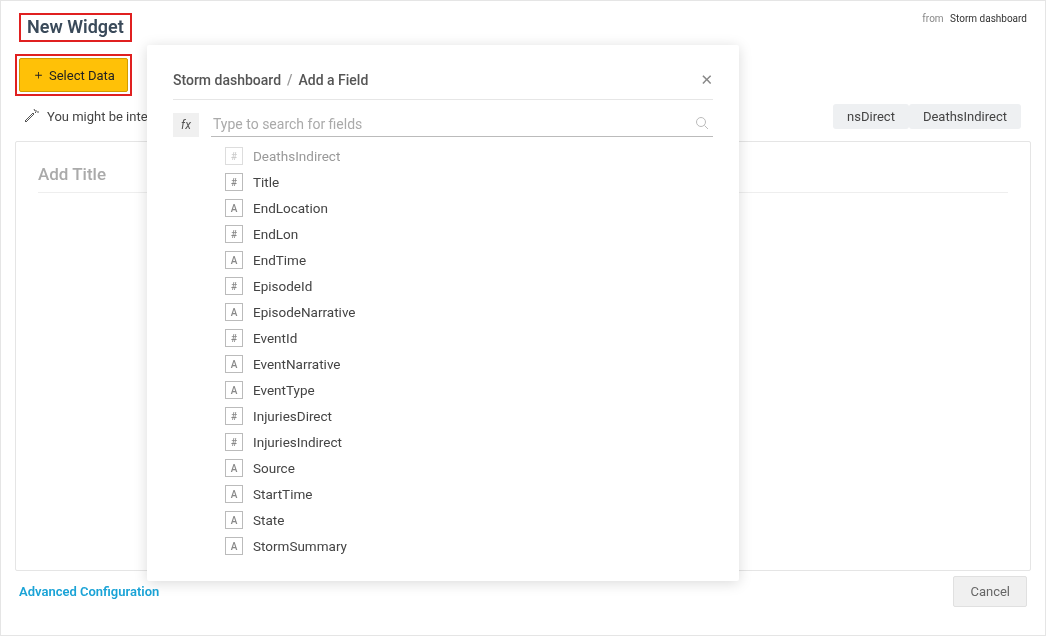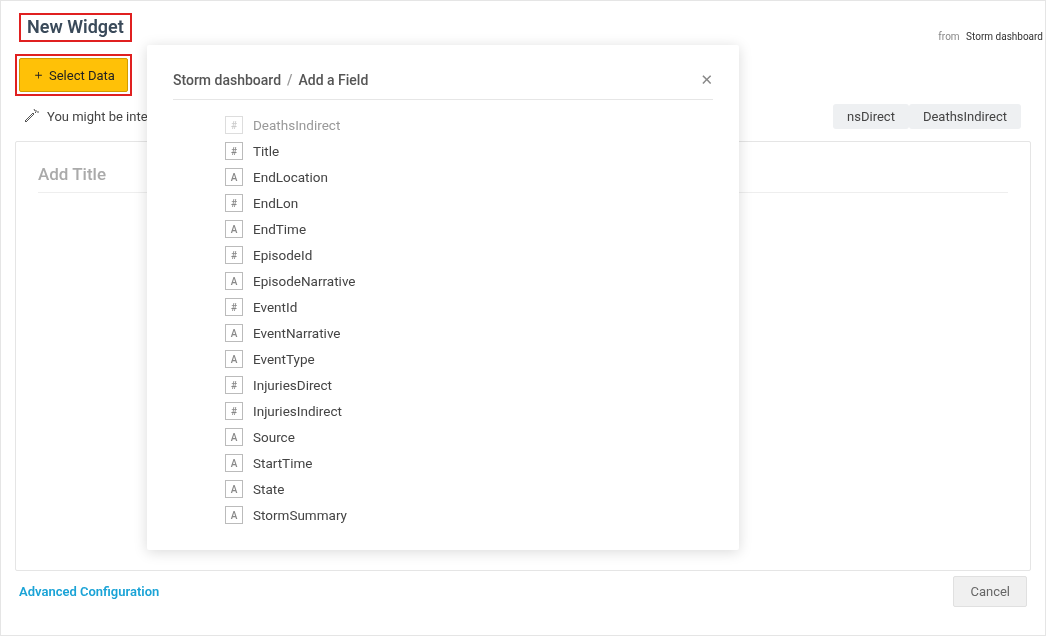--- a/index.html
+++ b/index.html
@@ -1,18 +1,18 @@
 <!DOCTYPE html>
 <html><head>
 <meta charset="utf-8">
 <style>
   * { box-sizing: border-box; margin: 0; padding: 0; font-family: -apple-system, BlinkMacSystemFont, "Segoe UI", Roboto, Helvetica, Arial, sans-serif; }
   body { background: #fff; width: 1046px; height: 636px; position: relative; border: 1px solid #e5e5e5; overflow: hidden; }
   
-  .header { display: flex; align-items: flex-end; justify-content: space-between; padding: 12px 2px 0 18px; }
+  .header { display: flex; align-items: flex-start; justify-content: space-between; padding: 12px 18px 0 18px; }
   .page-title { font-size: 18px; font-weight: 600; color: #3a4a5a; }
   .highlight-box { border: 2px solid #e02020; padding: 1px 6px 3px 6px; }
   .from-text { font-size: 10px; color: #888; }
   .from-text .dash { color: #333; margin-left: 4px; }
 
   .select-data-row { padding: 12px 18px 6px 14px; }
   .select-data-btn { background: #ffc107; border: 1px solid #d19d00; border-radius: 2px; padding: 7px 12px; font-size: 13px; color: #222; cursor: pointer; display: inline-flex; align-items: center; gap: 4px; }
   .highlight-box2 { border: 2px solid #e02020; display: inline-block; padding: 2px; }
 
   .suggest-row { padding: 2px 18px 8px 22px; display: flex; align-items: center; gap: 8px; font-size: 13px; color: #444; }
@@ -96,20 +96,32 @@
 <div class="popup">
   <div class="popup-header">
     <div class="breadcrumb">
       <span>Storm dashboard</span>
       <span class="sep">/</span>
       <span>Add a Field</span>
     </div>
     <span class="close-x">✕</span>
   </div>
   <div class="divider"></div>
+  <div class="search-row">
+    <button class="fx-btn">fx</button>
+    <div class="search-wrap">
+      <input class="search-input" type="text" placeholder="Type to search for fields" style="">
+      <span class="search-icon">
+        <svg width="14" height="14" viewBox="0 0 14 14">
+            <circle cx="6" cy="6" r="4.5" stroke="#bbb" stroke-width="1" fill="none"></circle>
+            <line x1="9.5" y1="9.5" x2="13" y2="13" stroke="#bbb" stroke-width="1"></line>
+          </svg>
+      </span>
+    </div>
+  </div>
   <div class="field-list" id="field-list">
       <div class="field-item">
         <span class="type-badge">#</span>
         <span>DeathsIndirect</span>
       </div>
       <div class="field-item">
         <span class="type-badge">#</span>
         <span>Title</span>
       </div>
       <div class="field-item">

